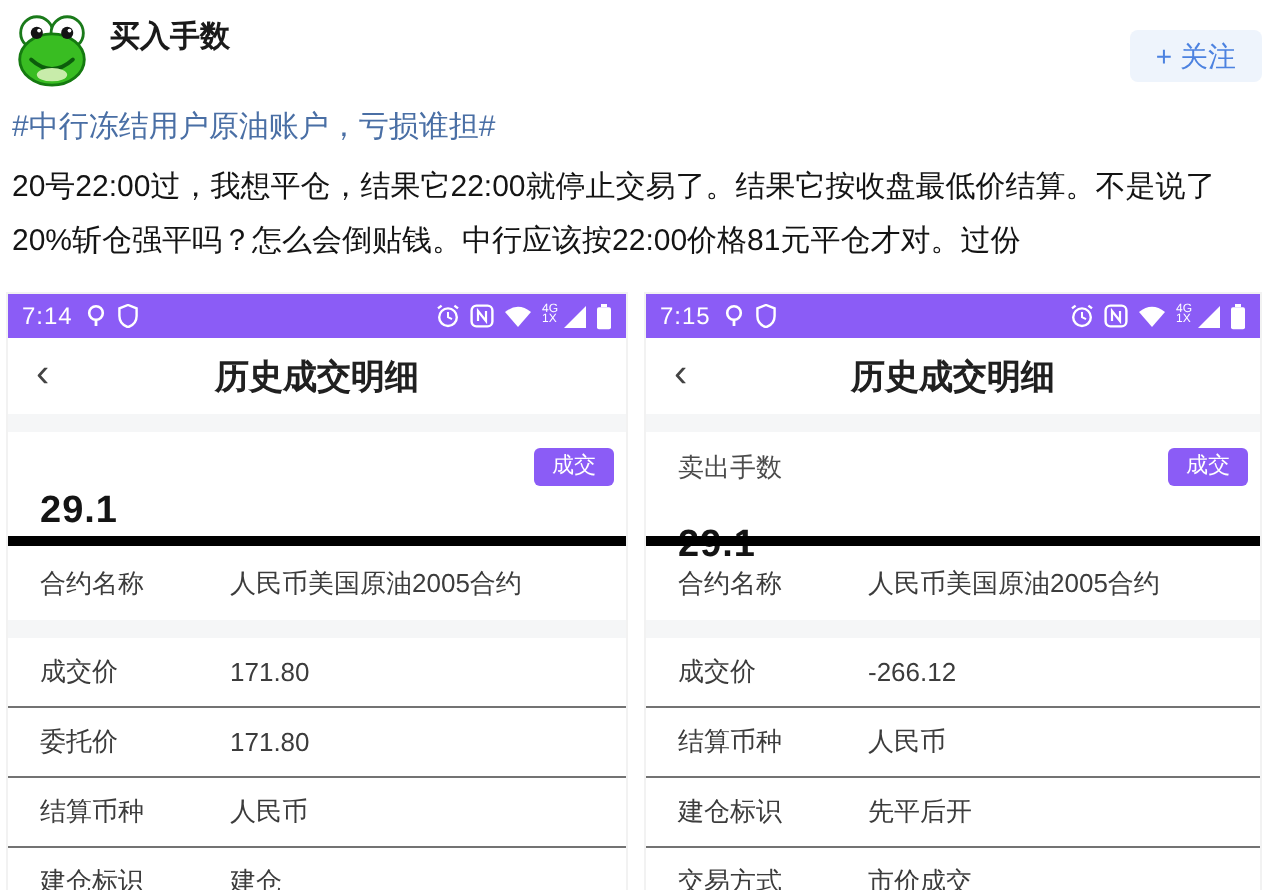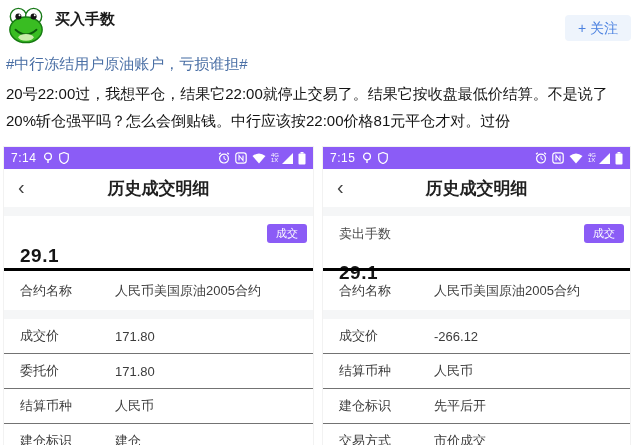--- a/index.html
+++ b/index.html
@@ -45,21 +45,21 @@
 
   .band { height:9px; background:#f5f6f7; }
 
   .summary { position:relative; height:52px; padding:9px 16px 0; }
   .summary-label { font-size:13px; color:#4b4b4b; line-height:17px; }
   .badge { position:absolute; right:6px; top:8px; background:#8b5cf6; color:#fff;
     font-size:11px; line-height:11px; padding:4px 9px; border-radius:3px; }
   .summary-value { font-size:19px; font-weight:bold; color:#141414;
     margin-top:20px; letter-spacing:0.5px; }
 
-  .contract-row { position:relative; height:42px; border-top:3px solid #000000; }
+  .contract-row { position:relative; height:42px; border-top:5px solid #000000; }
   .detail-row { position:relative; height:35px; border-bottom:1px solid #737373; }
   .row-label, .row-value { position:absolute; top:50%; transform:translateY(-50%);
     font-size:13px; color:#3c3c3c; white-space:nowrap; }
   .row-label { left:16px; }
   .row-value { left:111px; }
 </style>
 </head>
 <body>
 
 <div class="post-header">

